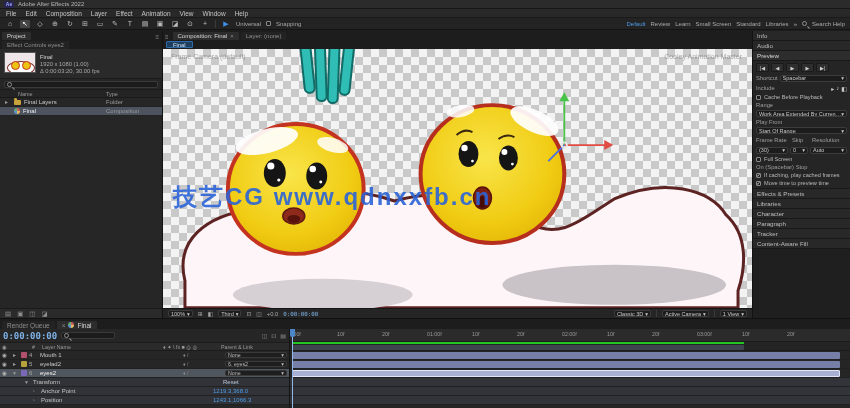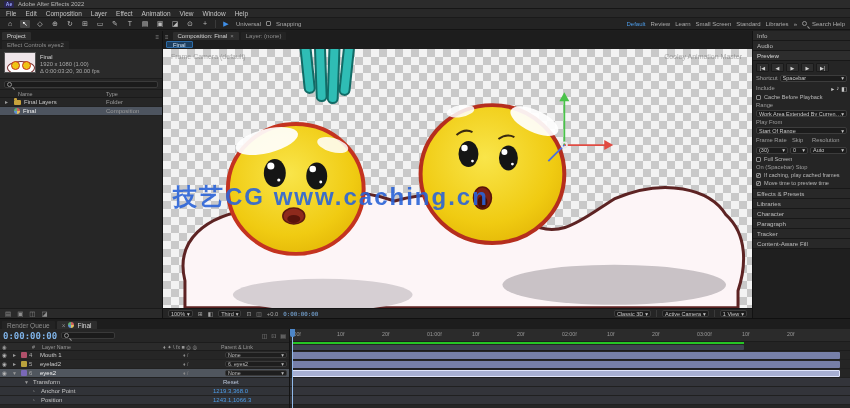--- a/index.html
+++ b/index.html
@@ -311,21 +311,21 @@
 
           <g fill="none" stroke-width="1.8">
             <line x1="402" y1="96" x2="402" y2="50" stroke="#49c249"></line>
             <polygon points="402,43 397,52 407,52" fill="#49c249"></polygon>
             <line x1="402" y1="96" x2="444" y2="96" stroke="#e04b42"></line>
             <polygon points="451,96 442,91 442,101" fill="#e04b42"></polygon>
             <line x1="402" y1="96" x2="386" y2="112" stroke="#4b6fe0"></line>
             <circle cx="402" cy="96" r="2.6" stroke="#e8e8e8"></circle>
           </g>
         </svg>
-        <div class="wmark">技艺CG  www.caching.cn</div>
+        <div class="wmark">技艺CG  www.qdnxxfb.cn</div>
       </div>
       <div class="cbot">
         <span class="drop">
           <span>100%</span>
           <span>▾</span>
         </span>
         <span>⊞</span>
         <span>◧</span>
         <span class="drop">
           <span>Third</span>

